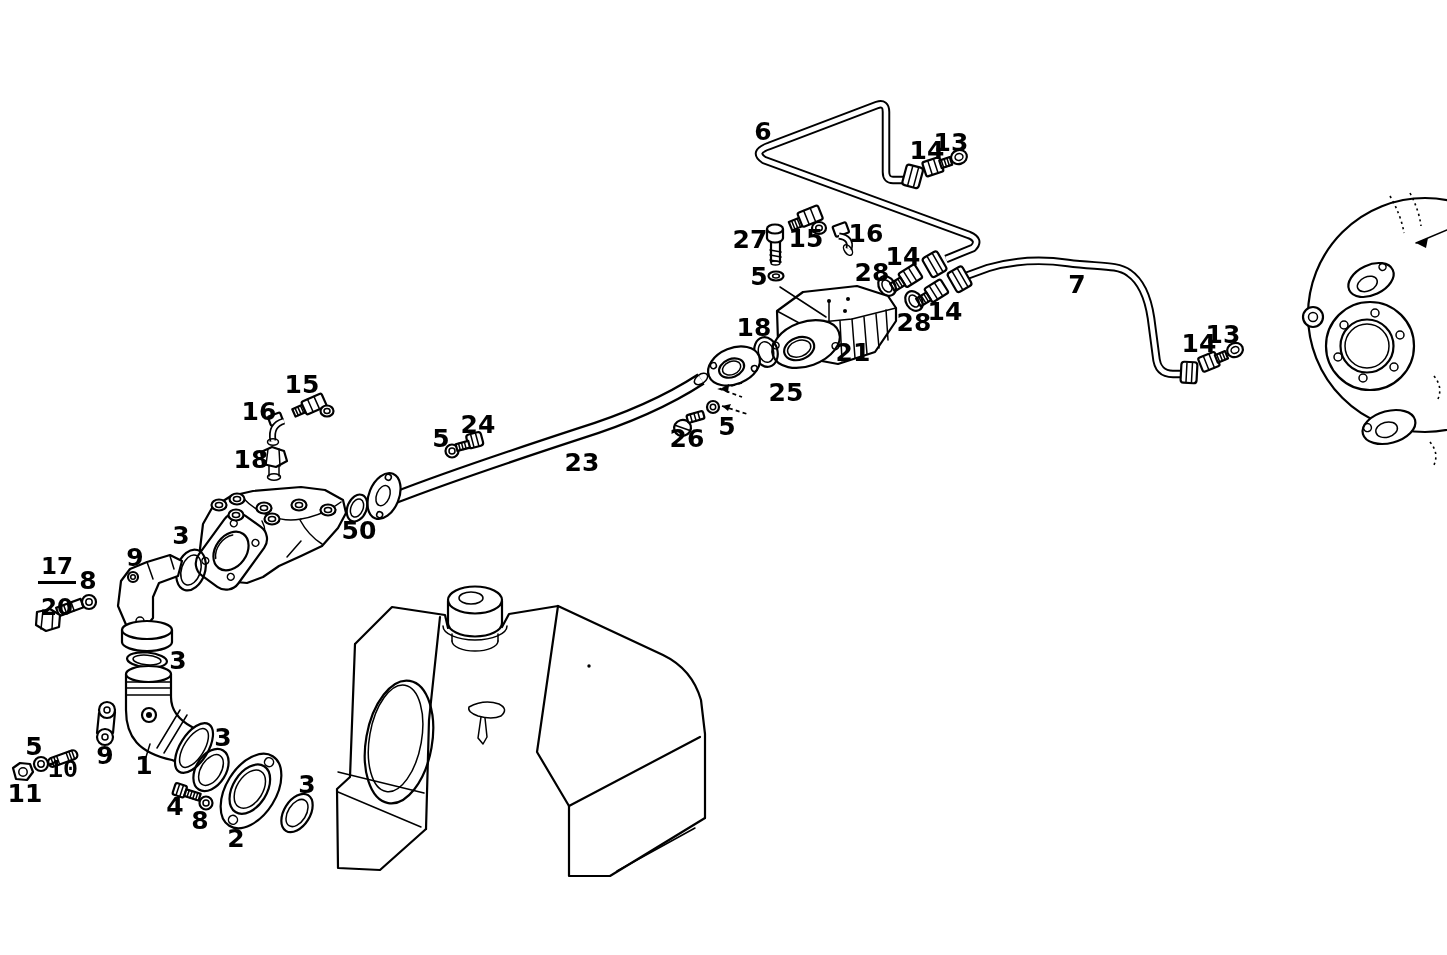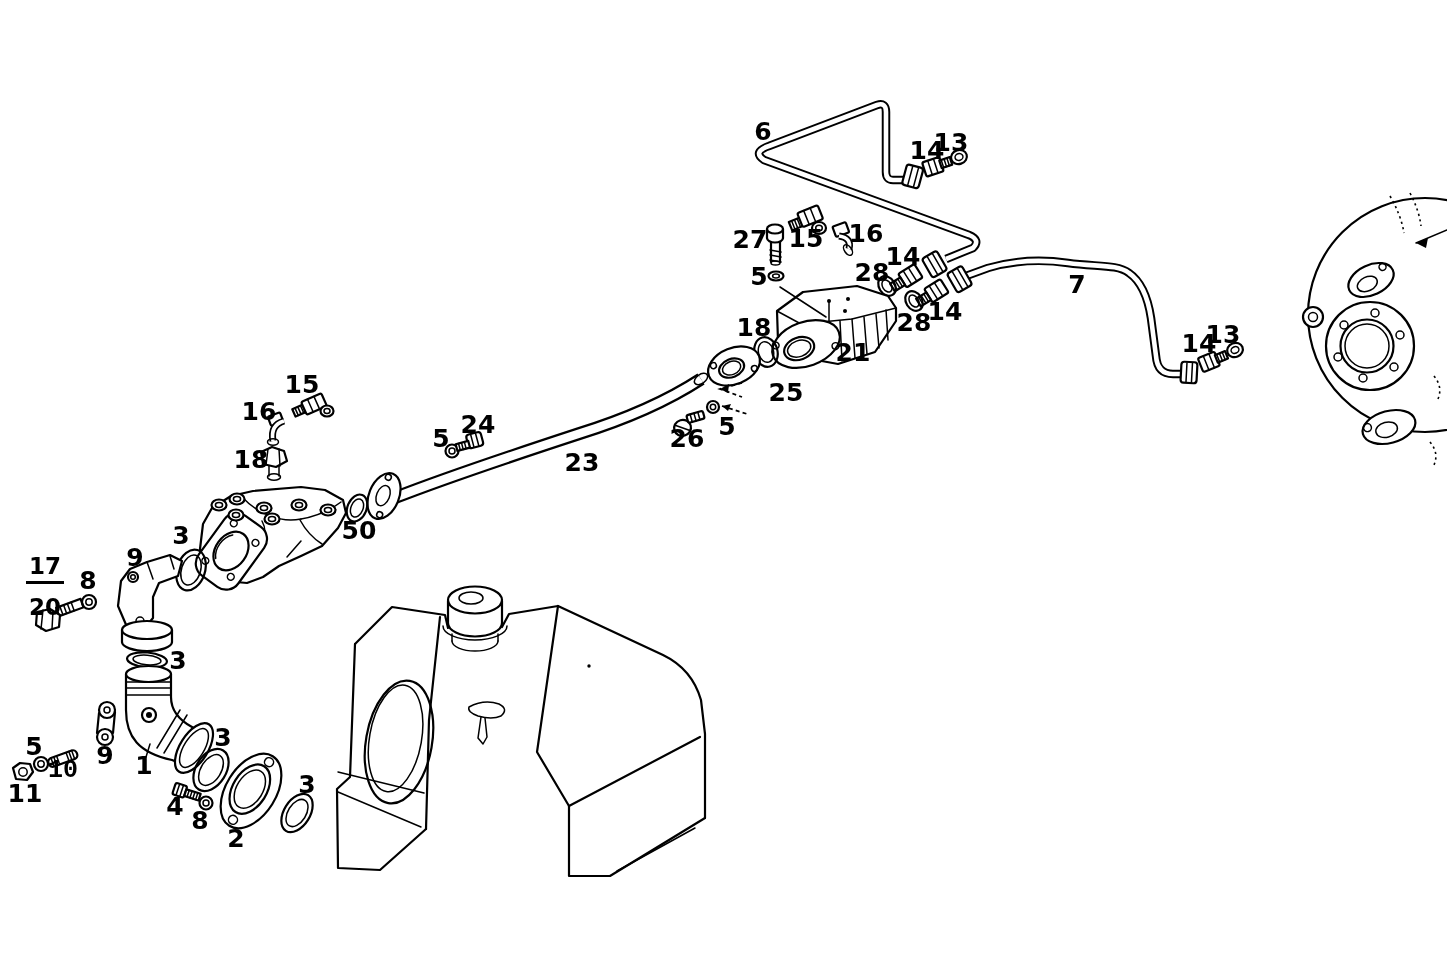--- a/index.html
+++ b/index.html
@@ -4,21 +4,21 @@
 <style>
   html,body{margin:0;padding:0;background:#fff;}
   body{width:1447px;height:955px;overflow:hidden;}
   .stage{position:relative;width:1447px;height:955px;background:#fff;font-family:"DejaVu Sans",sans-serif;}
   .stage svg{position:absolute;left:0;top:0;}
   .callout{
     position:absolute;transform:translate(-50%,-50%);
     font-family:"DejaVu Sans",sans-serif;font-weight:700;font-size:25px;
     color:#000;line-height:1;white-space:nowrap;z-index:5;
   }
-  .callout.fraction{text-align:center;font-size:23px;}
+  .callout.fraction{text-align:center;font-size:23px;margin-left:12px;}
   .callout.fraction .top{display:block;border-bottom:3px solid #000;padding:0 3px 3px;}
   .callout.fraction .bot{display:block;padding-top:12px;}
   
   .ln{fill:none;stroke:#000;stroke-width:2.2;stroke-linejoin:round;stroke-linecap:round;}
   .ln-thin{fill:none;stroke:#000;stroke-width:1.5;stroke-linejoin:round;stroke-linecap:round;}
   .solid{fill:#fff;stroke:#000;stroke-width:2.2;stroke-linejoin:round;}
   .tube-o{fill:none;stroke:#000;stroke-width:8.5;stroke-linejoin:round;stroke-linecap:butt;}
   .tube-i{fill:none;stroke:#fff;stroke-width:4.6;stroke-linejoin:round;stroke-linecap:butt;}
   .tube23-o{fill:none;stroke:#000;stroke-width:13;stroke-linejoin:round;stroke-linecap:butt;}
   .tube23-i{fill:none;stroke:#fff;stroke-width:8.6;stroke-linejoin:round;stroke-linecap:butt;}

